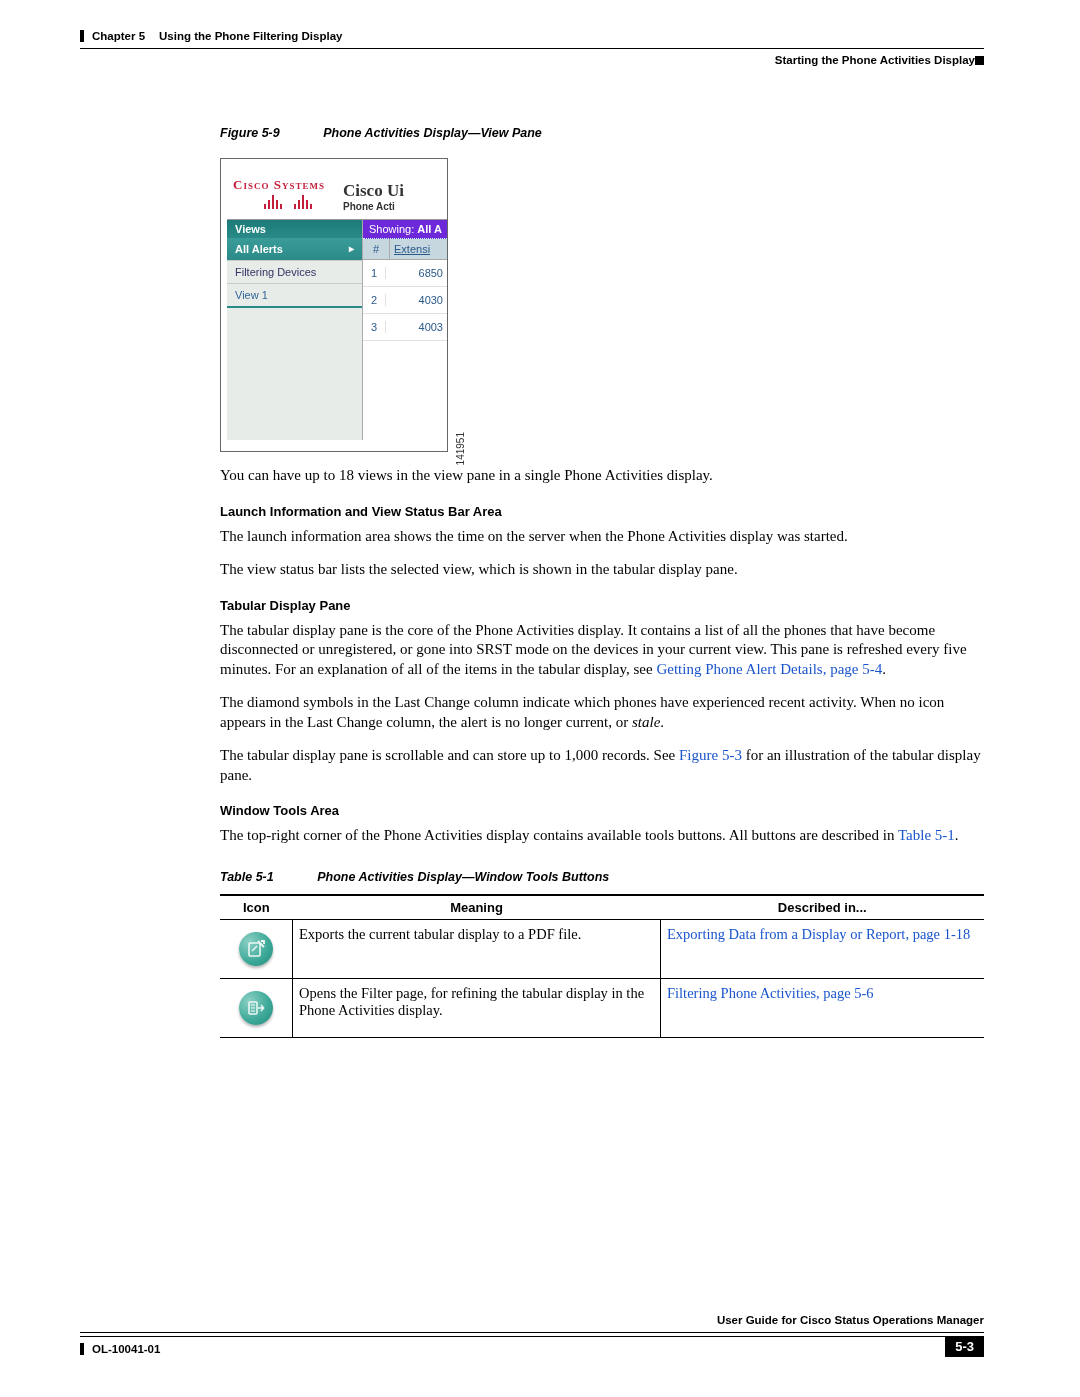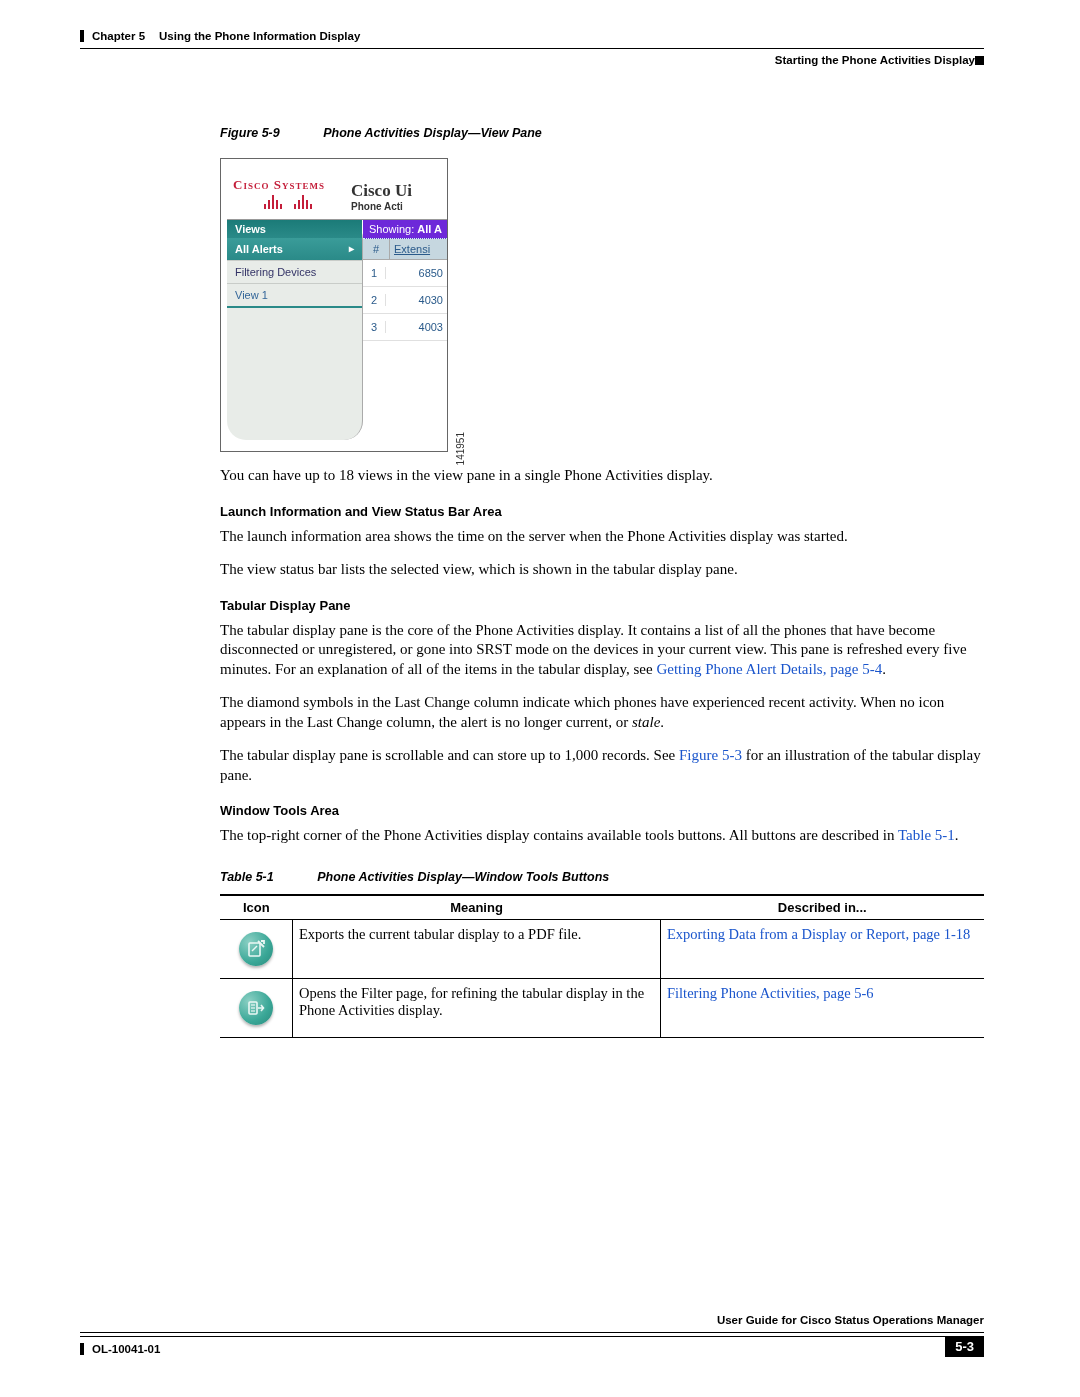--- a/index.html
+++ b/index.html
@@ -142,21 +142,20 @@
   .bridge-shape span {
     width: 2px;
     background: #c41e3a;
   }
   .b1 { height: 5px; }
   .b2 { height: 9px; }
   .b3 { height: 14px; }
   .b4 { height: 9px; }
   .b5 { height: 5px; }
   .app-titles {
-    margin-left: 8px;
     margin-top: 6px;
   }
   .app-title {
     font-family: "Times New Roman", serif;
     font-weight: bold;
     font-size: 17px;
     color: #333;
     white-space: nowrap;
     overflow: hidden;
   }
@@ -171,21 +170,20 @@
 
   .view-pane {
     display: flex;
     height: 220px;
     border-top: 1px solid #999;
   }
   .views-col {
     width: 135px;
     background: #e8ece8;
     border-right: 1px solid #aaa;
-    border-radius: 19px;
   }
   .views-hdr {
     background: linear-gradient(#1b7b78, #2a8a88);
     color: #fff;
     font-family: Arial, Helvetica, sans-serif;
     font-weight: bold;
     font-size: 11px;
     padding: 3px 8px;
   }
   .view-item {
@@ -348,21 +346,21 @@
   }
 </style>
 </head>
 <body>
 
 <div class="page">
 
   <div class="running-header">
     <div class="hdr-left">
       <span>Chapter 5</span>
-      <span>Using the Phone Information Display</span>
+      <span>Using the Phone Filtering Display</span>
     </div>
     <div class="hdr-rule"></div>
     <div class="hdr-right">
       <span>Starting the Phone Activities Display</span>
       <span class="hdr-endcap"></span>
     </div>
   </div>
 
   <div class="content">
 

